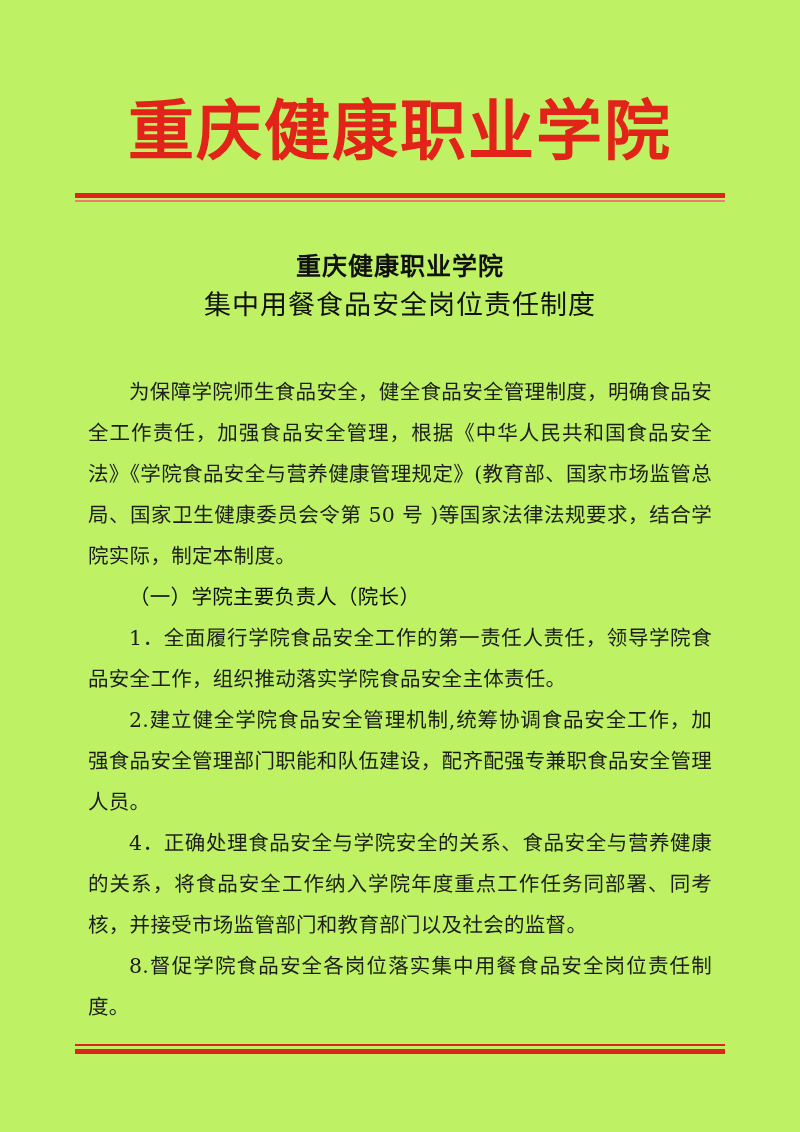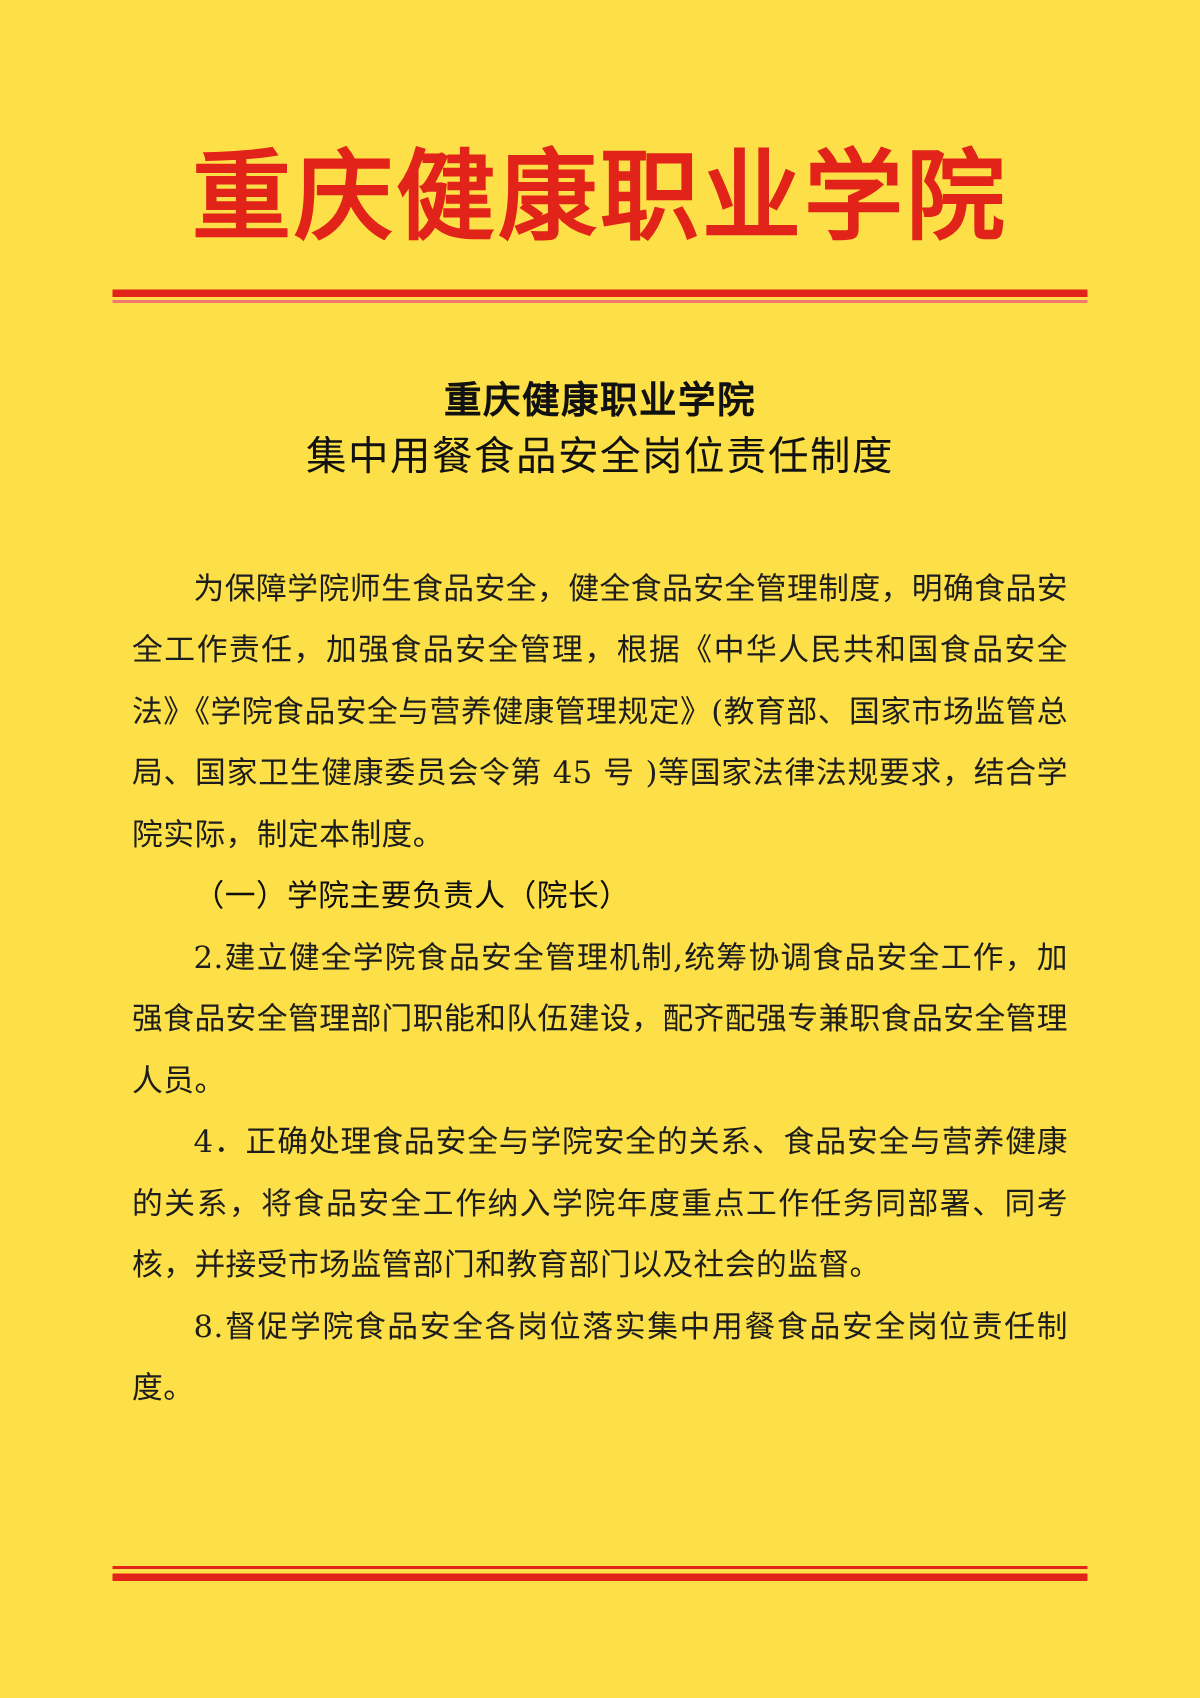--- a/index.html
+++ b/index.html
@@ -12,21 +12,21 @@
     font-family: "DejaVu Serif", "Liberation Serif", serif;
     color: #1a1a1a;
     -webkit-font-smoothing: antialiased;
   }
 
   .page {
     position: relative;
     width: 800px;
     height: 1132px;
     margin: 0 auto;
-    background: #fde047;
+    background: #bef264;
     overflow: hidden;
     box-sizing: border-box;
   }
 
   
   .letterhead {
     position: absolute;
     left: 0;
     top: 96px;
     width: 800px;
@@ -166,24 +166,25 @@
     <div class="bar-thin"></div>
   </div>
 
   <div class="doc-title">
     <div class="doc-title-line1">重庆健康职业学院</div>
     <div class="doc-title-line2">集中用餐食品安全岗位责任制度</div>
   </div>
 
   <div class="doc-body">
 
-    <p class="para">为保障学院师生食品安全，健全食品安全管理制度，明确食品安全工作责任，加强食品安全管理，根据《中华人民共和国食品安全法》《学院食品安全与营养健康管理规定》(教育部、国家市场监管总局、国家卫生健康委员会令第 45 号 )等国家法律法规要求，结合学院实际，制定本制度。</p>
+    <p class="para">为保障学院师生食品安全，健全食品安全管理制度，明确食品安全工作责任，加强食品安全管理，根据《中华人民共和国食品安全法》《学院食品安全与营养健康管理规定》(教育部、国家市场监管总局、国家卫生健康委员会令第 50 号 )等国家法律法规要求，结合学院实际，制定本制度。</p>
 
     <p class="section-heading">（一）学院主要负责人（院长）</p>
 
+    <p class="item">1．全面履行学院食品安全工作的第一责任人责任，领导学院食品安全工作，组织推动落实学院食品安全主体责任。</p>
 
     <p class="item">2.建立健全学院食品安全管理机制,统筹协调食品安全工作，加强食品安全管理部门职能和队伍建设，配齐配强专兼职食品安全管理人员。</p>
 
     <p class="item">4．正确处理食品安全与学院安全的关系、食品安全与营养健康的关系，将食品安全工作纳入学院年度重点工作任务同部署、同考核，并接受市场监管部门和教育部门以及社会的监督。</p>
 
     <p class="item">8.督促学院食品安全各岗位落实集中用餐食品安全岗位责任制度。</p>
 
   </div>
 
   <div class="footer-rule">

